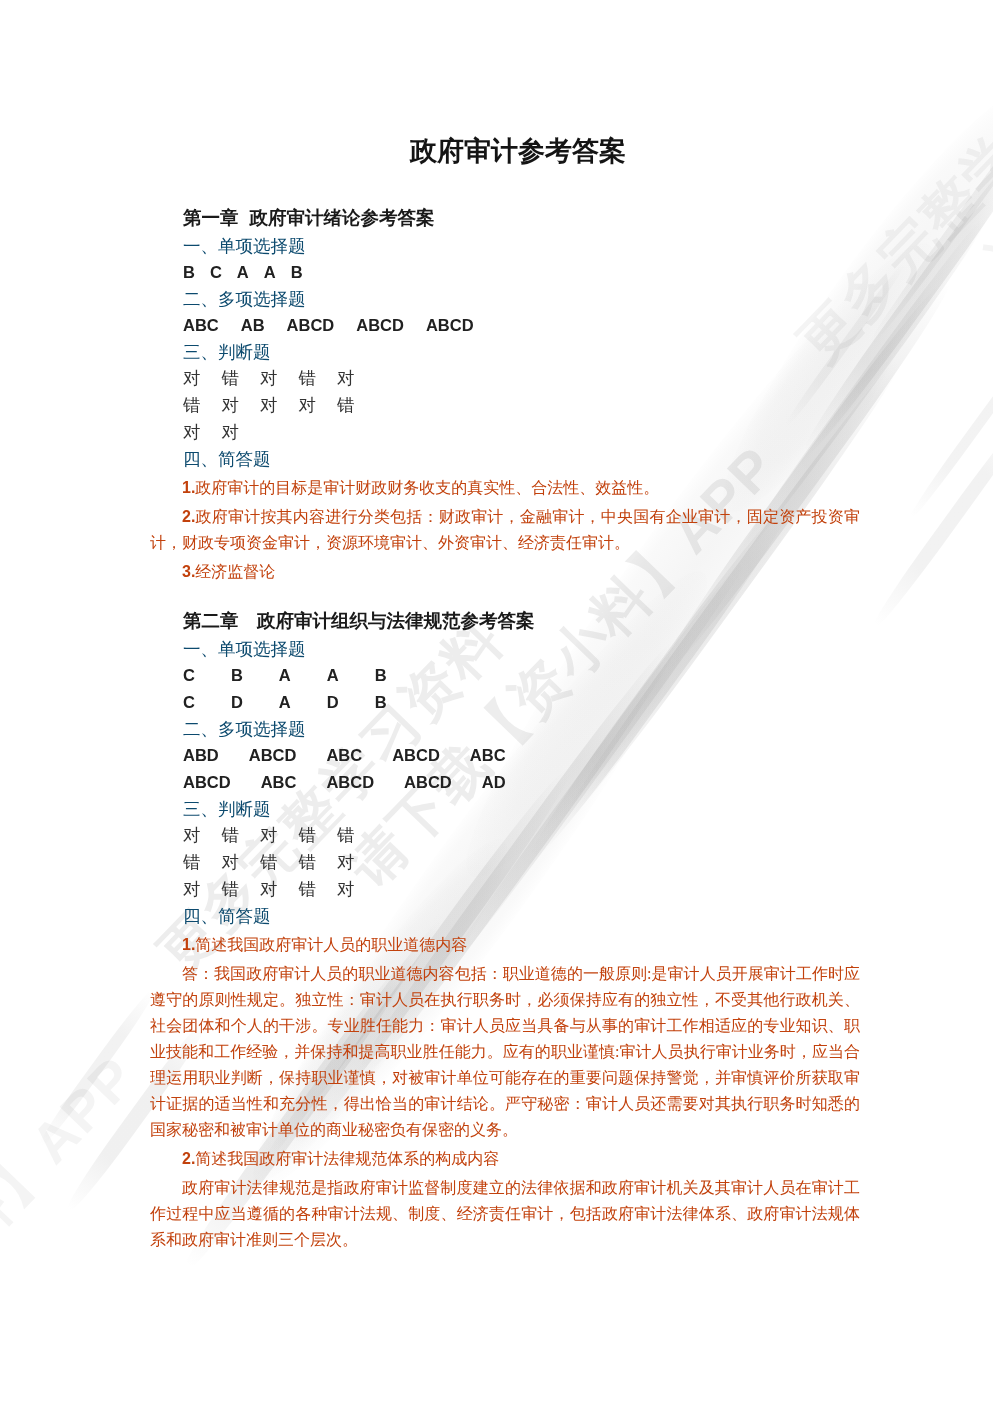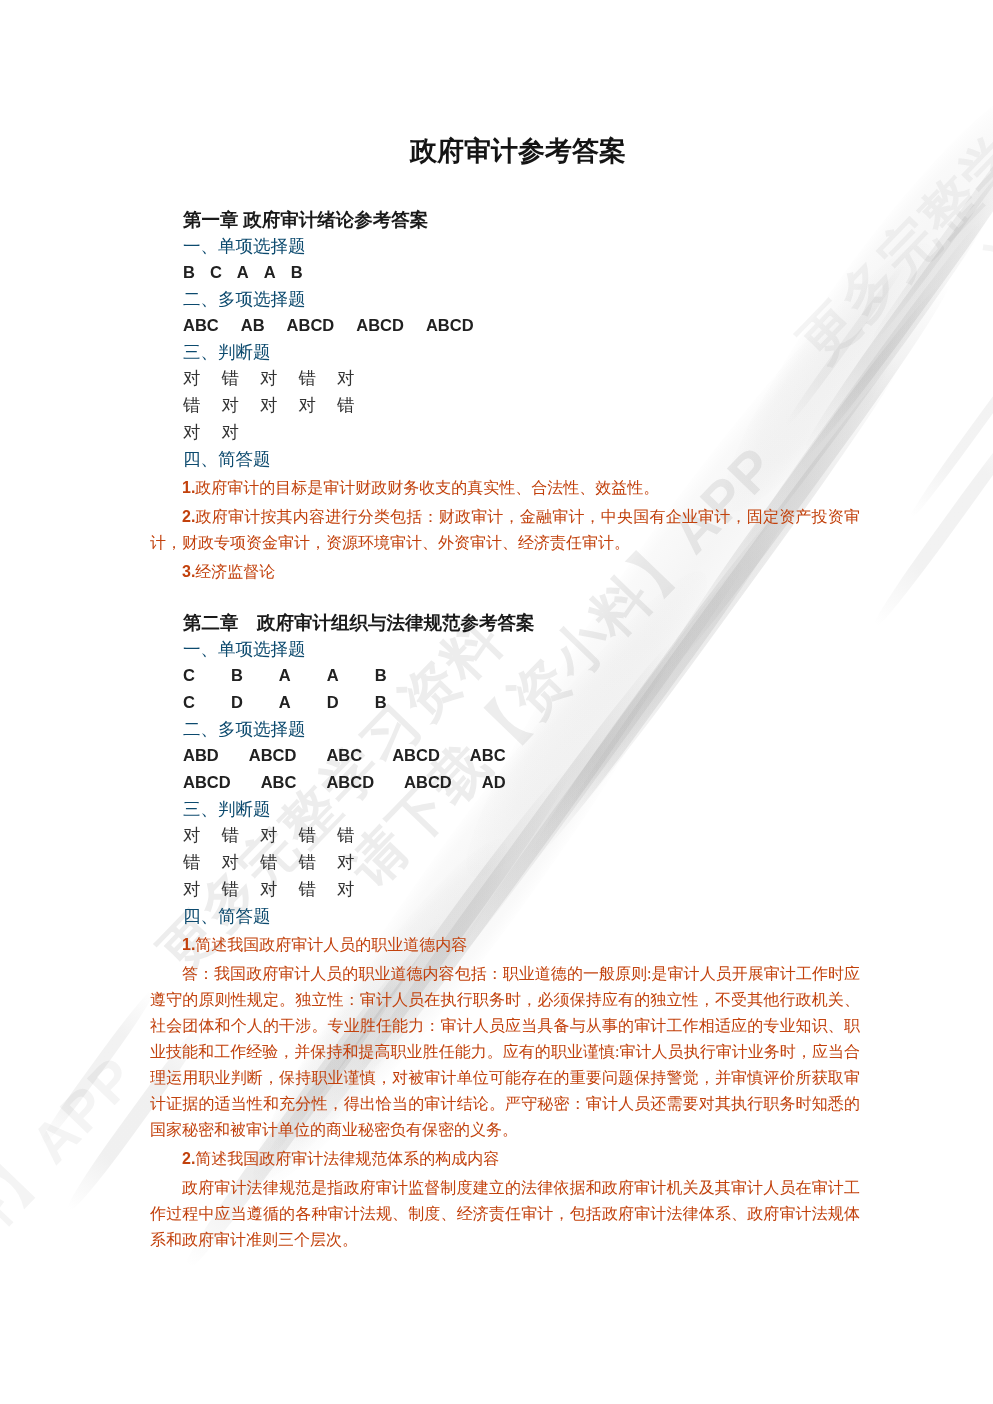--- a/index.html
+++ b/index.html
@@ -49,21 +49,21 @@
   .doc-title{
     margin-top:128px;
     height:38px;line-height:38px;
     text-align:center;
     padding-left:26px;
     font-size:27px;font-weight:bold;color:#141414;
   }
   #chapters{margin-top:37px;}
   .chapter-gap{margin-top:25px;}
   .chapter-heading{
-    font-family:Liberation Serif, serif;
+    font-family:Liberation Mono, monospace;
     font-weight:bold;font-size:18.5px;line-height:26px;
     padding-left:36px;color:#1a1a1a;
   }
   .section-label{
     font-size:17.5px;line-height:26px;
     padding-left:36px;color:#0c4a6e;
   }
   .answer-row{line-height:26px;padding-left:36px;}
   .answer-row .tok{display:inline-block;}
   .letters .tok{

